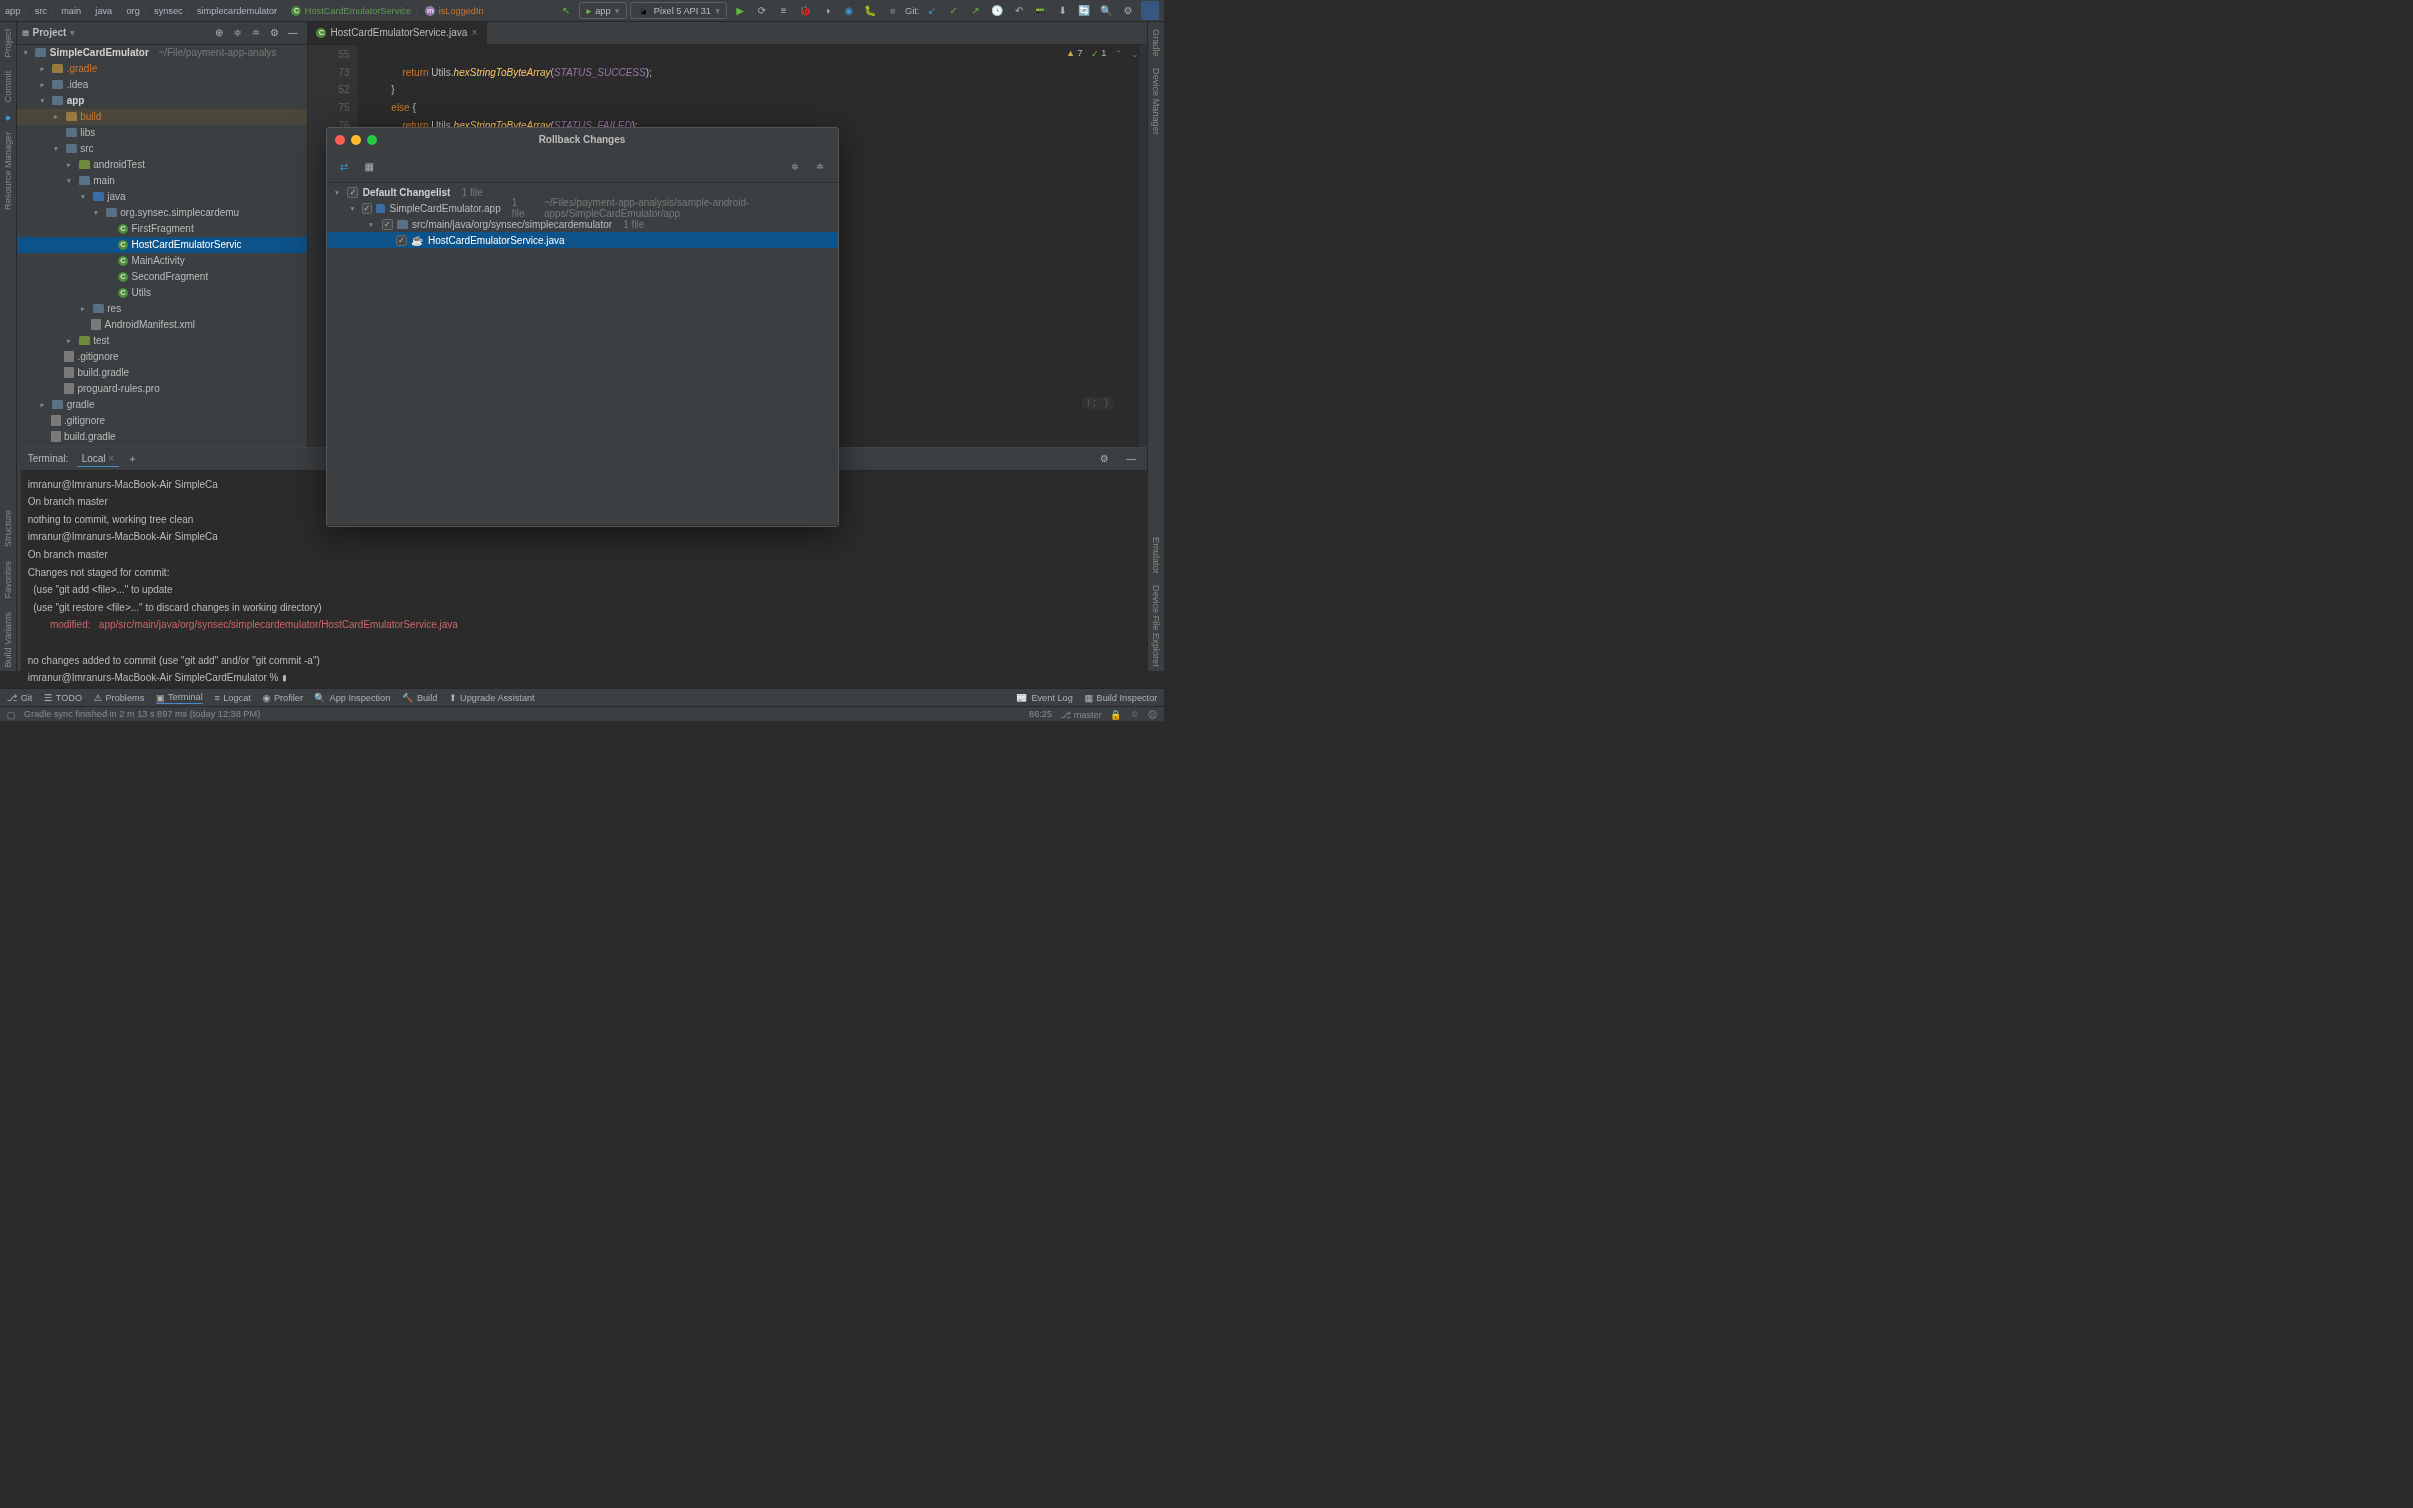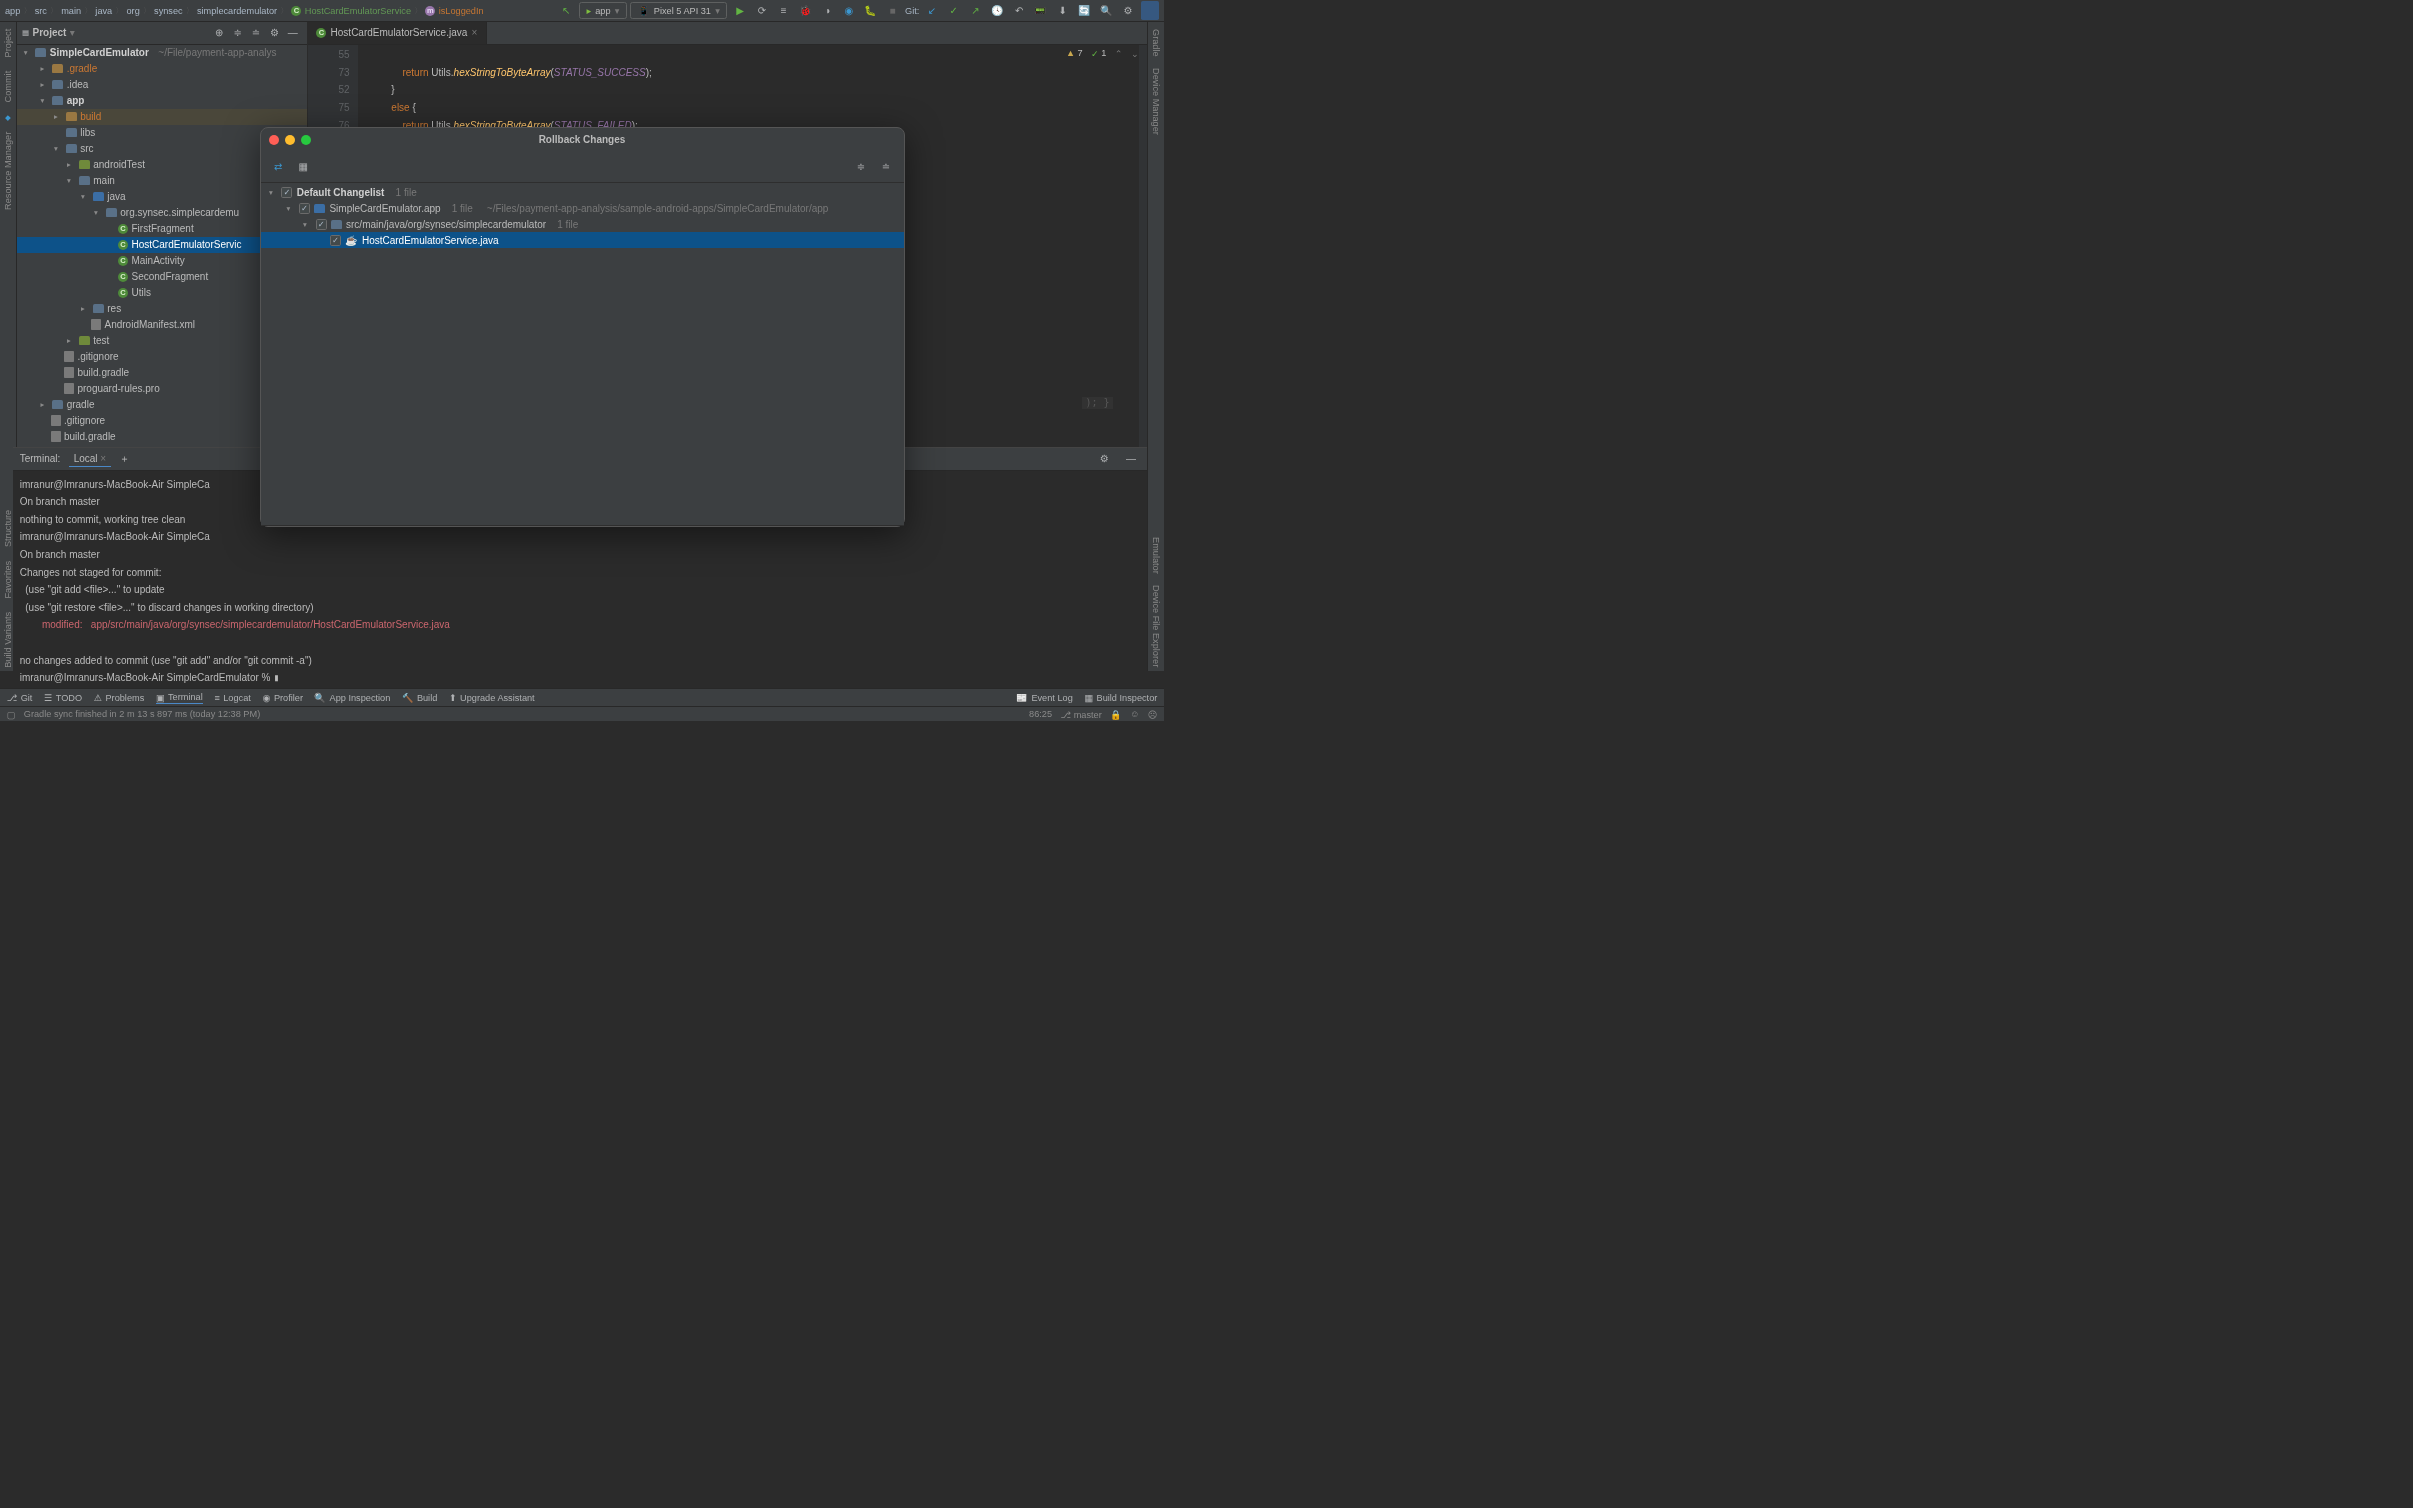--- a/index.html
+++ b/index.html
@@ -45,21 +45,21 @@
 .warn-c { color: #bbb; display: flex; align-items: center; gap: 2.5px; }
 .term-panel { height: 241px; background: #2b2b2b; border-top: 0.8px solid #444; display: flex; flex-direction: column; }
 .term-head { height: 22.6px; display: flex; align-items: center; padding: 0 6.7px; gap: 8.4px; background: #3c3f41; border-bottom: 0.8px solid #282828; }
 .term-tab { padding: 2.5px 5px; border-bottom: 1.7px solid #4a88c7; font-size: 10px; }
 .term-body { flex: 1; padding: 5px 6.7px; font-family: Menlo, monospace; font-size: 10px; line-height: 17.6px; color: #bbb; white-space: pre; overflow: hidden; }
 .term-red { color: #cc666e; }
 .bot-tools { height: 17.6px; background: #3c3f41; border-top: 0.8px solid #282828; display: flex; align-items: center; padding: 0 6.7px; gap: 11.7px; font-size: 9.2px; }
 .bot-item { display: flex; align-items: center; gap: 3.4px; cursor: pointer; color: #afb1b3; }
 .status { height: 15px; background: #3c3f41; border-top: 0.8px solid #282828; display: flex; align-items: center; padding: 0 6.7px; font-size: 9.2px; color: #8a8a8a; gap: 8.4px; }
 .modal-overlay { position: absolute; inset: 0; display: flex; align-items: flex-start; justify-content: center; padding-top: 127px; }
-.modal { width: 645px; background: #3c3f41; border: 0.8px solid #555; border-radius: 8px; box-shadow: 0 8.4px 34px rgba(0,0,0,.5); }
+.modal { width: 513px; background: #3c3f41; border: 0.8px solid #555; border-radius: 3px; box-shadow: 0 8.4px 34px rgba(0,0,0,.5); }
 .modal-title { height: 23.5px; display: flex; align-items: center; justify-content: center; position: relative; font-size: 10px; font-weight: bold; color: #bbb; }
 .traffic { position: absolute; left: 8.4px; display: flex; gap: 5.9px; }
 .tl { width: 10px; height: 10px; border-radius: 50%; }
 .modal-tb { height: 30px; display: flex; align-items: center; padding: 0 8.4px; gap: 6.7px; }
 .modal-tree { height: 344px; background: #3c3f41; font-size: 10px; padding: 1.7px 0; border-top: 0.8px solid #2e2e2e; border-bottom: 0.8px solid #2e2e2e; }
 .m-row { display: flex; align-items: center; height: 16px; gap: 4.2px; padding-left: 8.4px; }
 .m-row.selected { background: #0d5289; }
 .cb { width: 11px; height: 11px; background: #43494a; border: 0.8px solid #6b6b6b; border-radius: 1.7px; display: flex; align-items: center; justify-content: center; color: #a9b7c6; font-size: 8.4px; }
 .modal-foot { padding: 8.4px 11.7px; display: flex; flex-direction: column; gap: 11.7px; }
 .btns { display: flex; justify-content: flex-end; gap: 8.4px; }
@@ -331,21 +331,21 @@
 
   <div class="right-gutter">
     <div class="vert-txt" style="writing-mode:vertical-rl;transform:none">Gradle</div>
     <div class="vert-txt" style="writing-mode:vertical-rl;transform:none">Device Manager</div>
     <div class="spacer"></div>
     <div class="vert-txt" style="writing-mode:vertical-rl;transform:none">Emulator</div>
     <div class="vert-txt" style="writing-mode:vertical-rl;transform:none">Device File Explorer</div>
   </div>
 </div>
 
-<div class="term-panel" style="position:absolute;bottom:33px;left:13px;right:17px">
+<div class="term-panel" style="position:absolute;bottom:33px;left:21px;right:17px">
   <div class="term-head">
     <span>Terminal:</span>
     <span class="term-tab"><span>Local</span> <span class="dim">×</span></span>
     <span>＋</span>
     <div class="spacer"></div>
     <div class="tb-btn">⚙</div>
     <div class="tb-btn">—</div>
   </div>
   <div class="term-body"><span>imranur@Imranurs-MacBook-Air SimpleCa</span>
 <span>On branch master</span>

